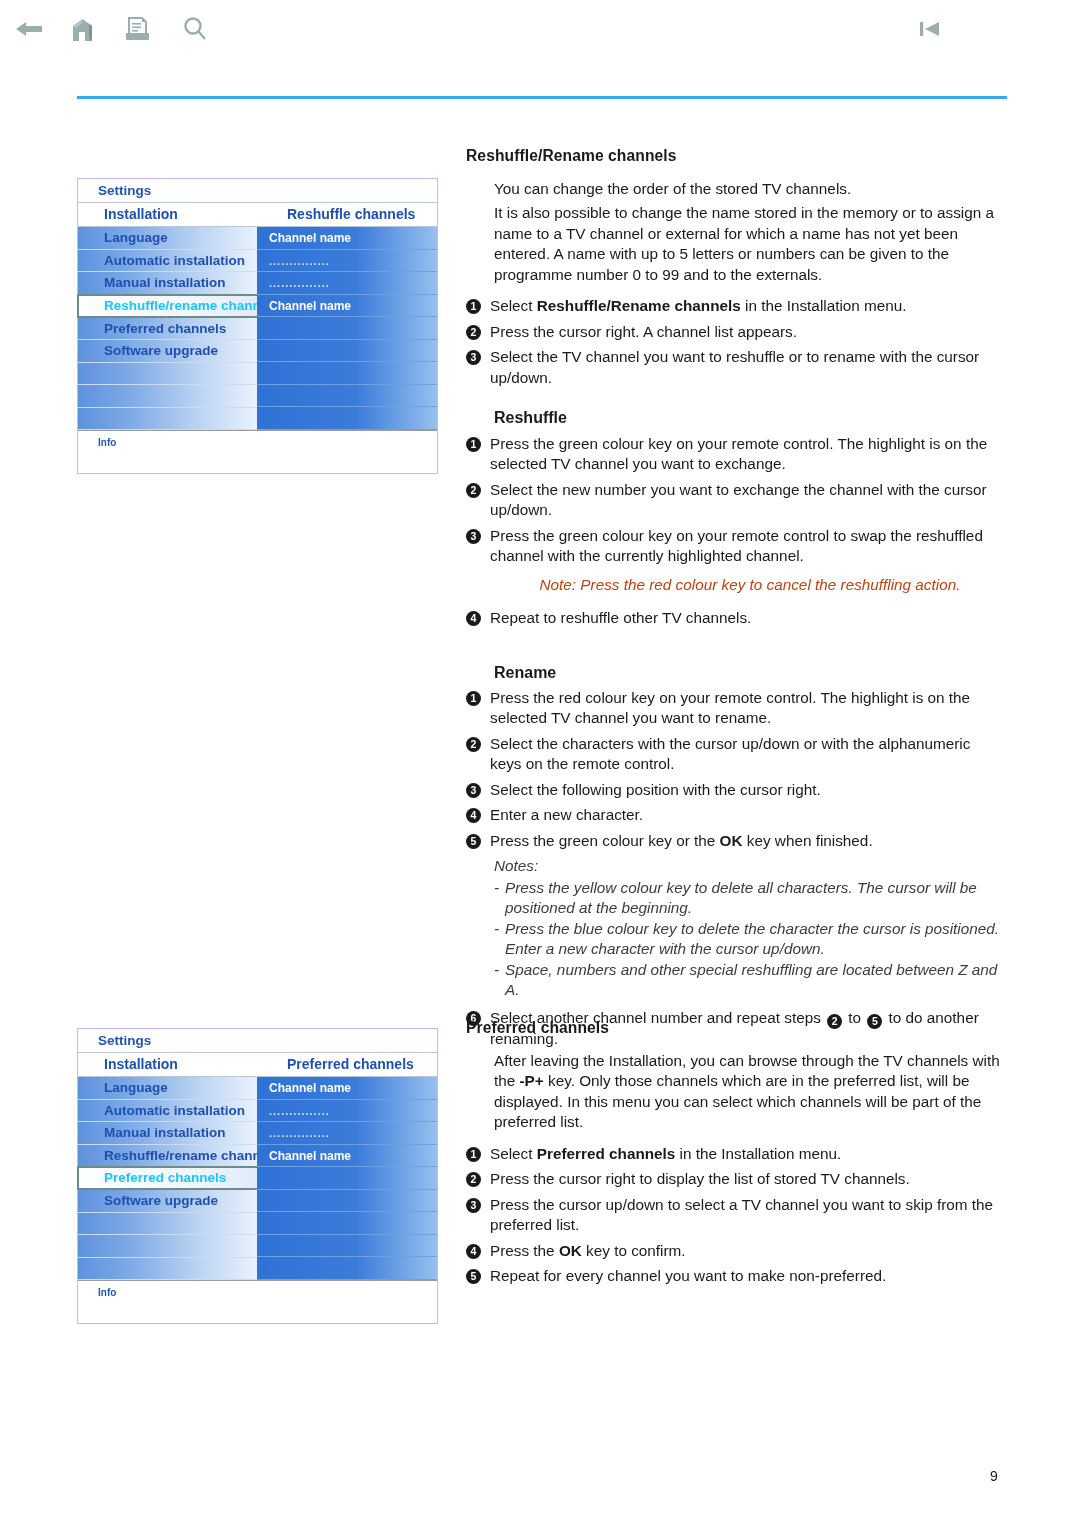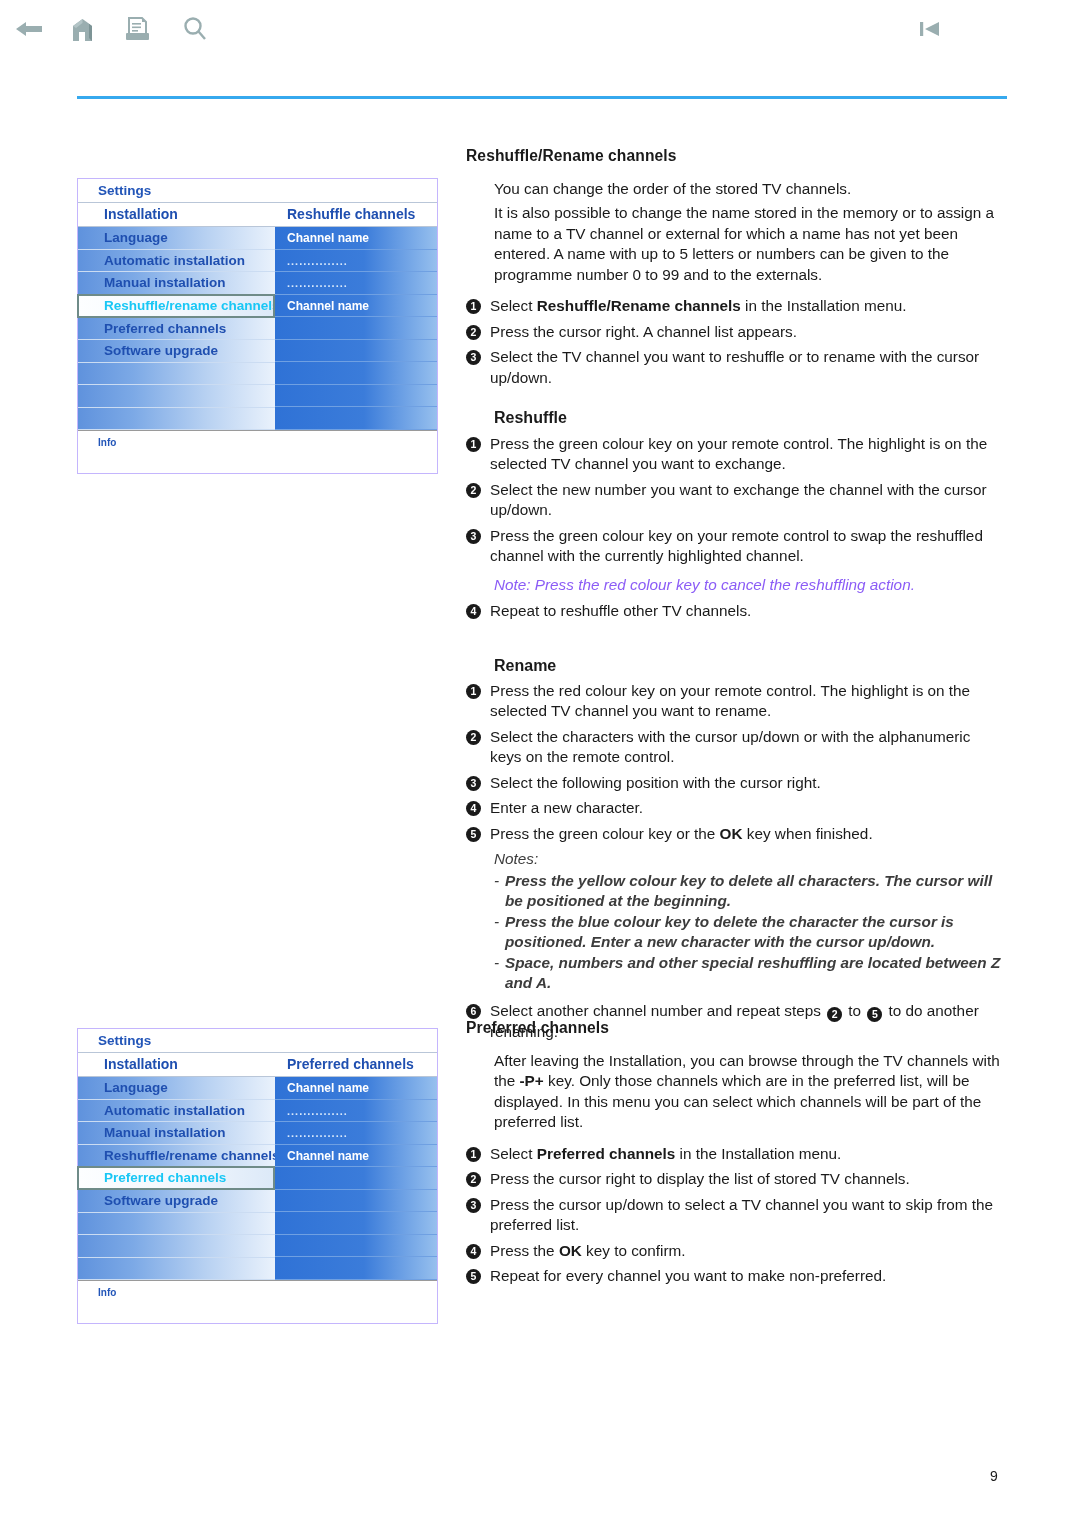--- a/index.html
+++ b/index.html
@@ -90,21 +90,21 @@
   .tv-head .rc {
     flex: 1;
     line-height: 23px;
     padding-left: 12px;
     color: #1f4fb0;
     box-sizing: border-box;
     font-size: 14px;
   }
 
   .tv-body { display: flex; }
-  .tv-left  { width: 197px; }
+  .tv-left  { width: 179px; }
   .tv-right { flex: 1; }
 
   .lrow {
     height: 22.5px;
     line-height: 22.5px;
     padding-left: 26px;
     box-sizing: border-box;
     color: #1f4fb0;
     background: linear-gradient(to right, #5f92dd 0%, #7ca9e6 28%, #b9d2f2 66%, #eaf2fc 100%);
     border-bottom: 1px solid #cbdcf2;
@@ -201,36 +201,37 @@
     margin-right: 9px;
   }
   .num.inline {
     display: inline-block;
     vertical-align: -2px;
     margin: 0 2px;
   }
   .steptext { flex: 1; }
   .note {
     font-style: italic;
-    color: #8b5cf6;
-    margin: 8px 0 6px 28px;
+    color: #c2410c;
+    margin: 8px 0 13px 28px;
+    text-align: center;
   }
   .notes-head {
     font-style: italic;
     color: #3c3c3c;
     margin: 5px 0 1px 28px;
   }
   .note-li {
     font-style: italic;
     color: #3c3c3c;
     margin: 0 0 0 28px;
     display: flex;
   }
   .note-li .dash { width: 11px; flex: 0 0 auto; }
-  .note-li .txt  { flex: 1; font-weight: bold; }
+  .note-li .txt  { flex: 1; }
   b { font-weight: bold; }
 
   
   .content2 {
     position: absolute;
     left: 466px;
     top: 1018px;
     width: 540px;
     font-size: 15.3px;
     line-height: 1.34;

